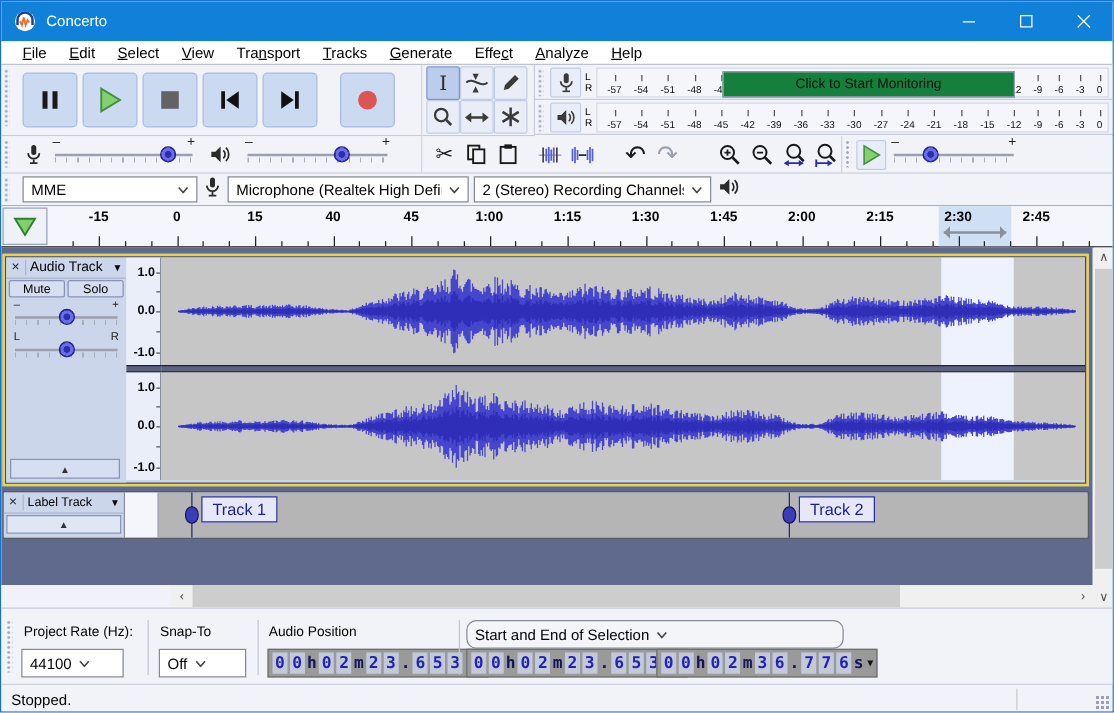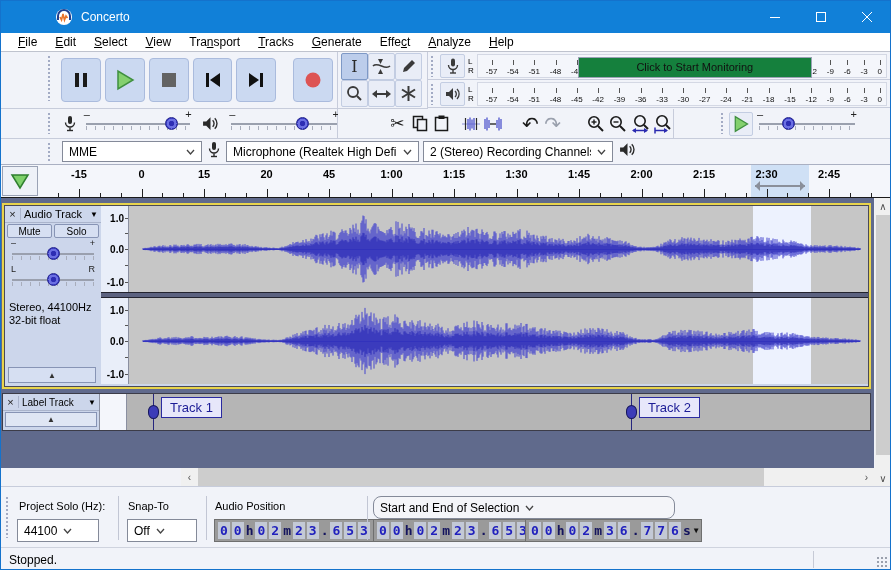--- a/index.html
+++ b/index.html
@@ -1,18 +1,18 @@
 <!DOCTYPE html>
 <html><head>
 <meta charset="utf-8">
 <style>
   * { margin:0; padding:0; box-sizing:border-box; }
   html,body { width:891px; height:570px; font-family:"Liberation Sans", sans-serif; }
   #win { position:relative; width:891px; height:570px; background:#f1f3f9; border:1px solid #1472cc; overflow:hidden; }
-  .abs { position:absolute;padding-left:44px; }
+  .abs { position:absolute; }
 
   
   #titlebar { left:0; top:0; width:889px; height:32px; background:#1180d8; display:flex; align-items:center; }
   #titlebar .title { color:#fff; font-size:12px; margin-left:8px; }
   #app-icon { width:18px; height:18px; margin-left:10px; }
   #winbtns { position:absolute; right:0; top:0; height:32px; display:flex; }
   .wbtn { width:46px; height:32px; display:flex; align-items:center; justify-content:center; }
   .wbtn svg { stroke:#fff; }
 
   
@@ -546,21 +546,21 @@
         </svg>
     </div>
     <div id="ruler">
       <div id="tl-sel">
         <div id="tl-arrow"></div>
       </div>
       <div id="tl-marks">
           <span class="tl-label" style="left: 40px;">-15</span>
           <span class="tl-label" style="left: 102.5px;">0</span>
           <span class="tl-label" style="left: 165px;">15</span>
-          <span class="tl-label" style="left: 227.5px;">20</span>
+          <span class="tl-label" style="left: 227.5px;">40</span>
           <span class="tl-label" style="left: 290px;">45</span>
           <span class="tl-label" style="left: 352.5px;">1:00</span>
           <span class="tl-label" style="left: 415px;">1:15</span>
           <span class="tl-label" style="left: 477.5px;">1:30</span>
           <span class="tl-label" style="left: 540px;">1:45</span>
           <span class="tl-label" style="left: 602.5px;">2:00</span>
           <span class="tl-label" style="left: 665px;">2:15</span>
           <span class="tl-label" style="left: 727.5px;">2:30</span>
           <span class="tl-label" style="left: 790px;">2:45</span>
           <div class="tl-tick" style="left: 19.1667px; height: 4px;"></div>
@@ -632,24 +632,20 @@
           </div>
           <div class="trk-slider" style="margin-top:14px;">
             <div class="slider">
               <span class="lbl-l">L</span>
                 <span class="lbl-r">R</span>
               <div class="rail"></div>
                 <div class="ticks"></div>
               <div class="thumb" style="left: 50%;"></div>
             </div>
           </div>
-          <div id="atrk-info">
-            <div>Stereo, 44100Hz</div>
-            <div>32-bit float</div>
-          </div>
           <div id="atrk-collapse">▲</div>
         </div>
         <div id="atrk-rulers">
           <div class="vruler" style="height:86px" id="vr1">
               <span class="vr-lab" style="top: 12px;">1.0</span>
               <span class="vr-lab" style="top: 43px;">0.0</span>
               <span class="vr-lab" style="top: 76px;">-1.0</span>
               <div class="vr-tick" style="top: 12px;"></div>
               <div class="vr-tick" style="top: 27px;"></div>
               <div class="vr-tick" style="top: 43px;"></div>
@@ -731,21 +727,21 @@
         <span class="arrowglyph">∧</span>
       </div>
     <div id="vs-thumb"></div>
     <div id="vs-down">
         <span class="arrowglyph">∨</span>
       </div>
   </div>
 
   <div id="selbar" class="abs">
     <div class="grip"></div>
-    <span class="sb-label" style="left:18px">Project Solo (Hz):</span>
+    <span class="sb-label" style="left:18px">Project Rate (Hz):</span>
     <div class="sel-combo" style="left:16px; top:32px; width:82px;">
       <span class="txt">44100</span>
       <svg class="chev" width="9" height="6" viewBox="0 0 9 6">
           <polyline points="1,1 4.5,5 8,1" fill="none" stroke="#444" stroke-width="1.3"></polyline>
         </svg>
     </div>
     <div class="sb-sep" style="left:117px"></div>
     <span class="sb-label" style="left:127px">Snap-To</span>
     <div class="sel-combo" style="left:126px; top:32px; width:70px;">
       <span class="txt">Off</span>

